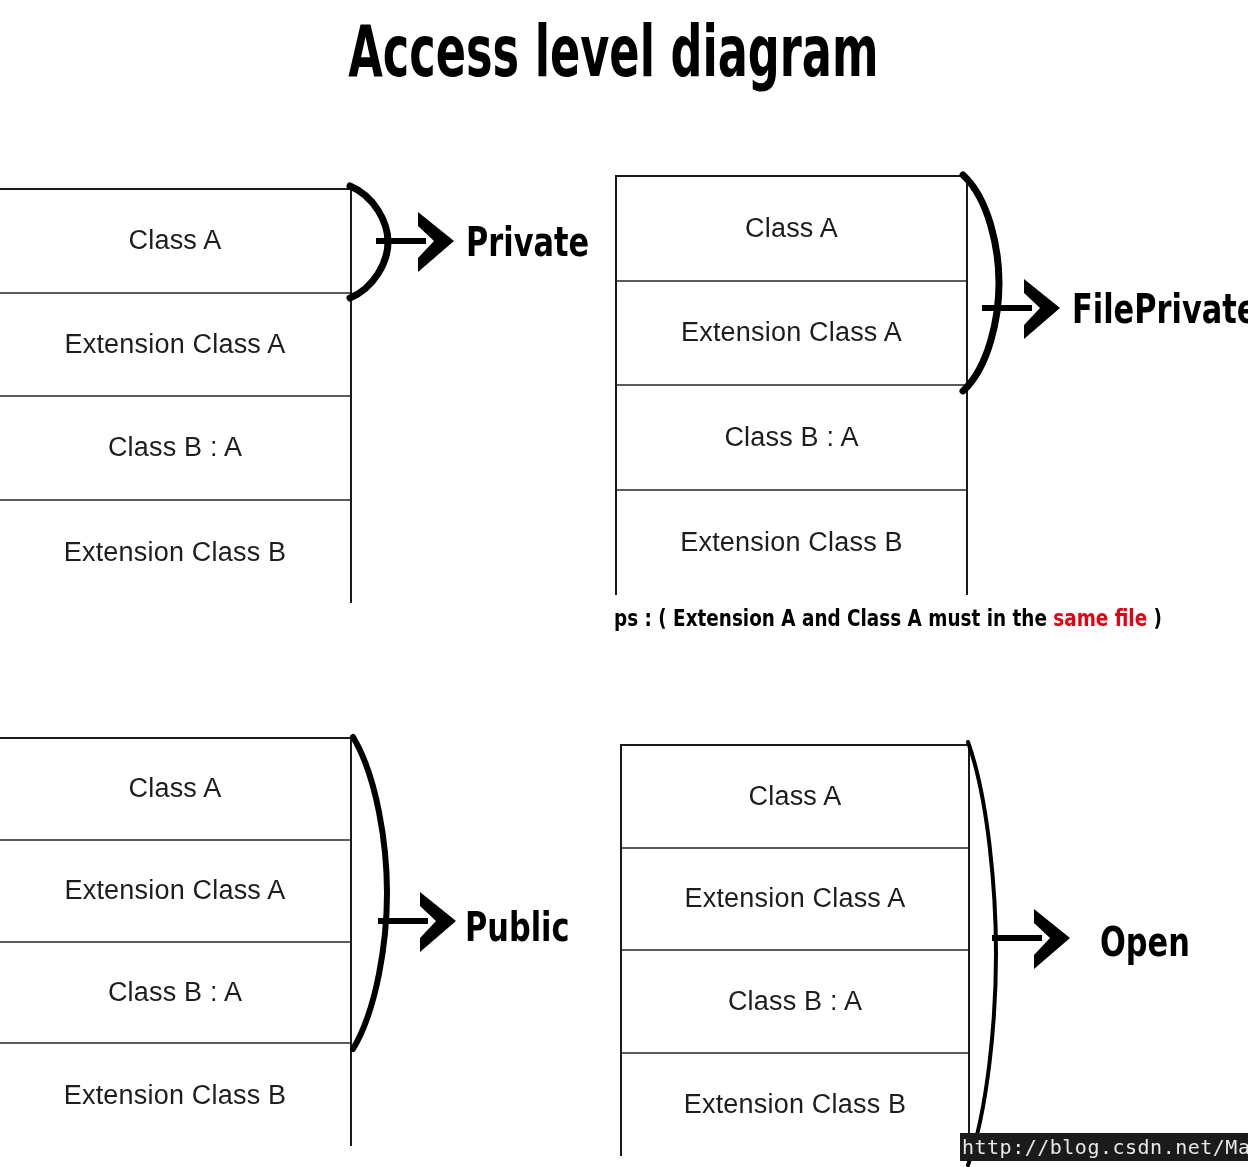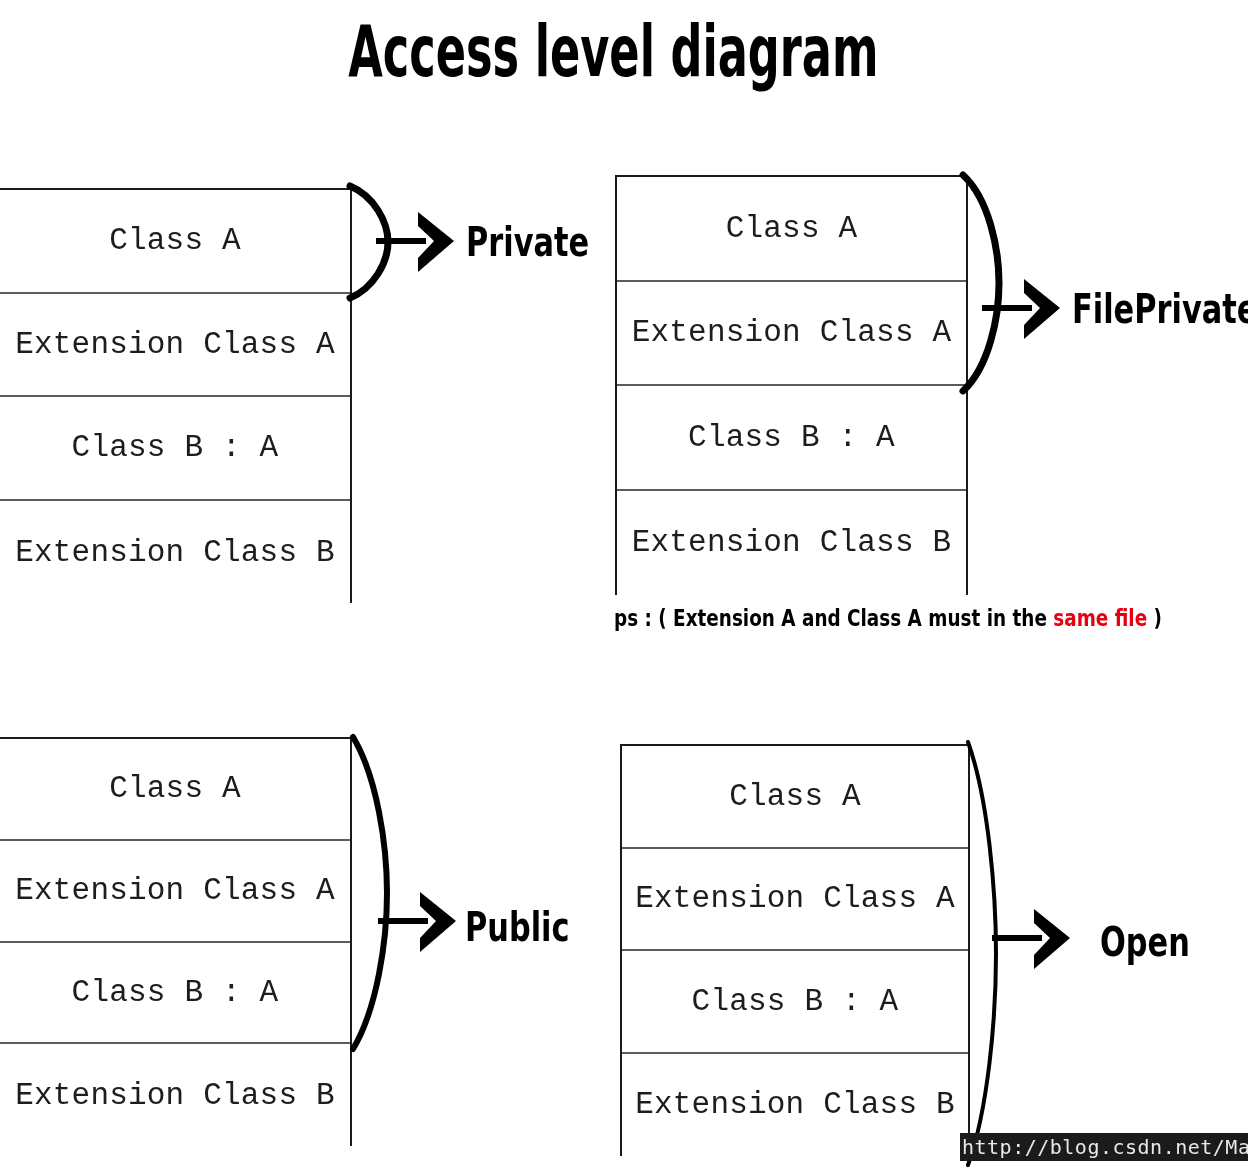--- a/index.html
+++ b/index.html
@@ -38,23 +38,23 @@
     position: absolute;
     box-sizing: border-box;
     background: #ffffff;
     border: 2px solid #1a1a1a;
   }
   .class-row {
     box-sizing: border-box;
     display: flex;
     align-items: center;
     justify-content: center;
-    font-family: Liberation Mono, monospace;
+    font-family: Liberation Sans, sans-serif;
     font-weight: 400;
-    font-size: 31px;
+    font-size: 27px;
     color: #1d1d1d;
     letter-spacing: 0.2px;
     border-bottom: 2px solid #5b5b5b;
     background: #ffffff;
   }
   .class-row:last-child {
     border-bottom: none;
   }
 
   

